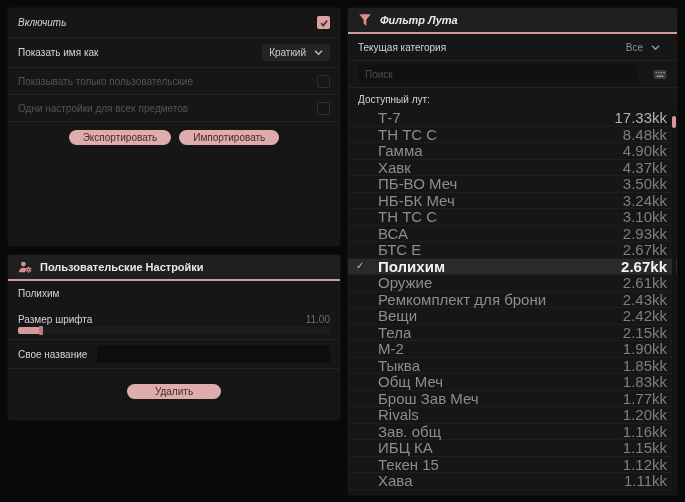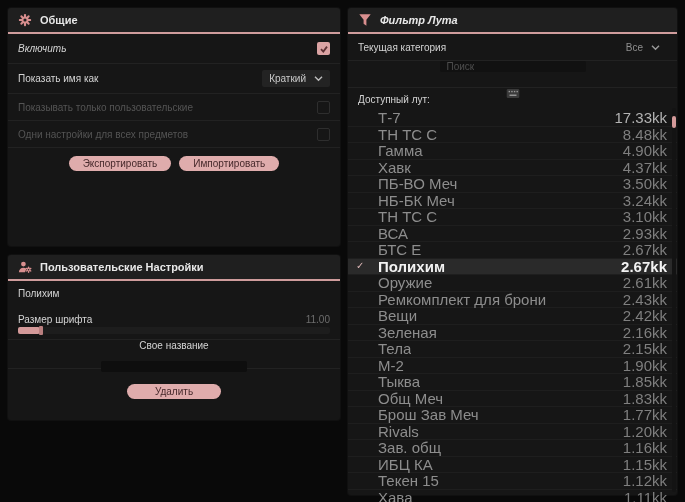--- a/index.html
+++ b/index.html
@@ -79,35 +79,20 @@
   .scrollbar{
     position:absolute;right:1px;top:100px;width:4px;height:384px;background:#131313;border-radius:2px;
   }
   .scroll-thumb{position:absolute;top:8px;left:0;width:4px;height:12px;background:#d49a9a;border-radius:2px;}
   svg{display:block;}
 </style>
 </head>
 <body>
 
 <div class="panel" id="panel-general">
-  <div class="panel-header">
-    <span class="hdr-icon">
-      <svg width="14" height="14" viewBox="0 0 16 16">
-        <g fill="#d98f8f">
-          <rect x="6.8" y="1" width="2.4" height="14" rx="1"></rect>
-          <rect x="6.8" y="1" width="2.4" height="14" rx="1" transform="rotate(45 8 8)"></rect>
-          <rect x="6.8" y="1" width="2.4" height="14" rx="1" transform="rotate(90 8 8)"></rect>
-          <rect x="6.8" y="1" width="2.4" height="14" rx="1" transform="rotate(135 8 8)"></rect>
-        </g>
-        <circle cx="8" cy="8" r="4" fill="#d98f8f"></circle>
-        <circle cx="8" cy="8" r="1.8" fill="#1f1f1f"></circle>
-      </svg>
-    </span>
-    <span class="hdr-title">Общие</span>
-  </div>
 
   <div class="row" style="height:29px;font-style:italic;">
     <span class="lbl">Включить</span>
     <span class="checkbox">
       <svg width="10" height="10" viewBox="0 0 10 10">
         <polyline points="2,5.2 4.3,7.6 8,2.6" fill="none" stroke="#5d3134" stroke-width="1.8"></polyline>
       </svg>
     </span>
   </div>
 
@@ -164,21 +149,21 @@
     <span class="lbl">Размер шрифта</span>
     <span class="lbl" style="color:#6d6d6d;">11.00</span>
   </div>
   <div class="row" style="height:14px;align-items:flex-start;">
     <span class="slider-track">
       <span class="slider-fill"></span>
       <span class="slider-handle"></span>
     </span>
   </div>
 
-  <div class="row" style="height:28px;gap:10px;flex-direction:column;">
+  <div class="row" style="height:28px;gap:10px;">
     <span class="lbl" style="flex:0 0 auto;">Свое название</span>
     <input class="text-input" style="flex: 1 1 auto;" value="">
   </div>
 
   <div class="row noline" style="height:30px;justify-content:center;align-items:flex-end;">
     <button class="pill-btn" style="padding:0 28px;">Удалить</button>
   </div>
 </div>
 
 <div class="panel" id="panel-filter">
@@ -194,21 +179,21 @@
   <div class="row" style="height:26px;">
     <span class="lbl">Текущая категория</span>
     <span class="dropdown" style="background:transparent;color:#8f8f8f;">
       <span>Все</span>
       <svg width="9" height="7" viewBox="0 0 10 8">
         <polyline points="1,2 5,6 9,2" fill="none" stroke="#9a9a9a" stroke-width="1.6"></polyline>
       </svg>
     </span>
   </div>
 
-  <div class="row" style="height:26px;gap:16px;flex-direction:column;">
+  <div class="row" style="height:26px;gap:16px;">
     <input class="text-input" style="flex: 1 1 auto; background: rgb(17, 17, 17);" placeholder="Поиск">
     <span>
       <svg width="14" height="11" viewBox="0 0 16 12">
         <rect x="0.8" y="0.8" width="14.4" height="10.4" rx="1.5" fill="#3a3a3a"></rect>
         <g fill="#9a9a9a">
           <rect x="3" y="3" width="1.6" height="1.6"></rect>
             <rect x="6" y="3" width="1.6" height="1.6"></rect>
           <rect x="9" y="3" width="1.6" height="1.6"></rect>
             <rect x="12" y="3" width="1.6" height="1.6"></rect>
           <rect x="4" y="7.2" width="8" height="1.6"></rect>
@@ -269,24 +254,20 @@
       </div>
       <div class="loot-row">
         <span class="nm">Ремкомплект для брони</span>
         <span class="val">2.43kk</span>
       </div>
       <div class="loot-row">
         <span class="nm">Вещи</span>
         <span class="val">2.42kk</span>
       </div>
       <div class="loot-row">
-        <span class="nm">Зеленая</span>
-        <span class="val">2.16kk</span>
-      </div>
-      <div class="loot-row">
         <span class="nm">Тела</span>
         <span class="val">2.15kk</span>
       </div>
       <div class="loot-row">
         <span class="nm">М-2</span>
         <span class="val">1.90kk</span>
       </div>
       <div class="loot-row">
         <span class="nm">Тыква</span>
         <span class="val">1.85kk</span>

